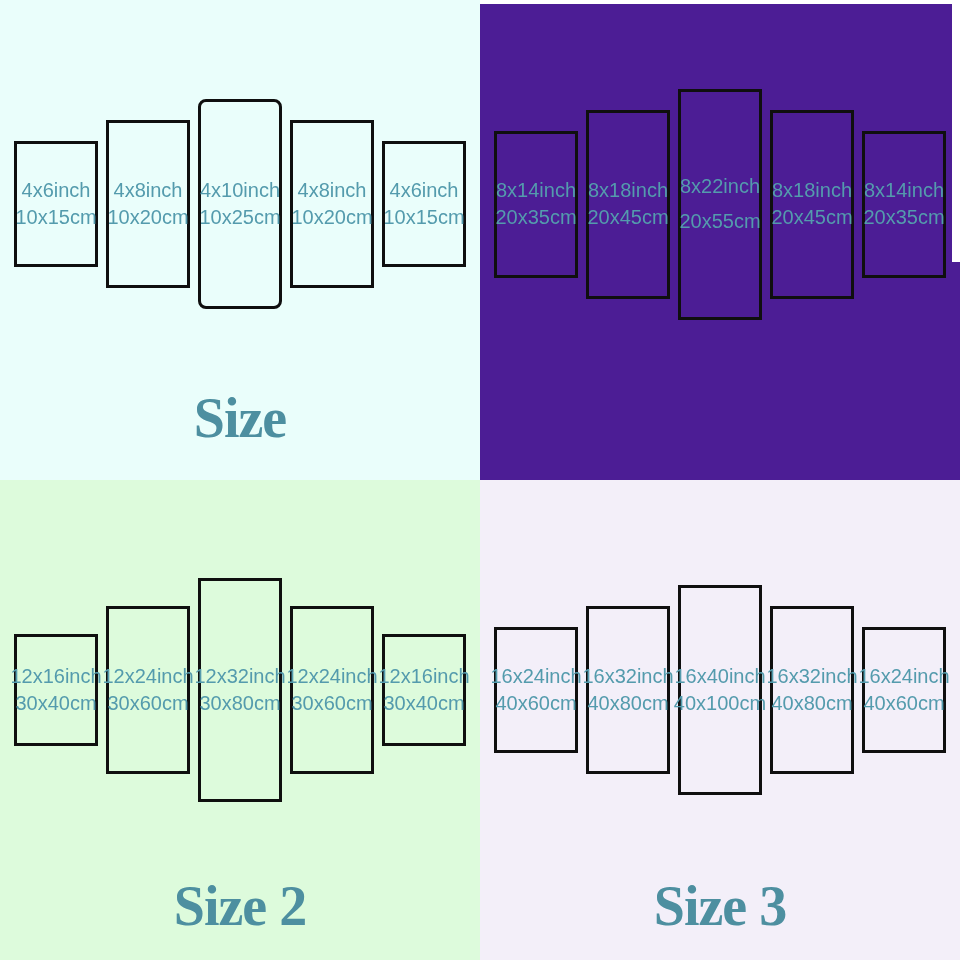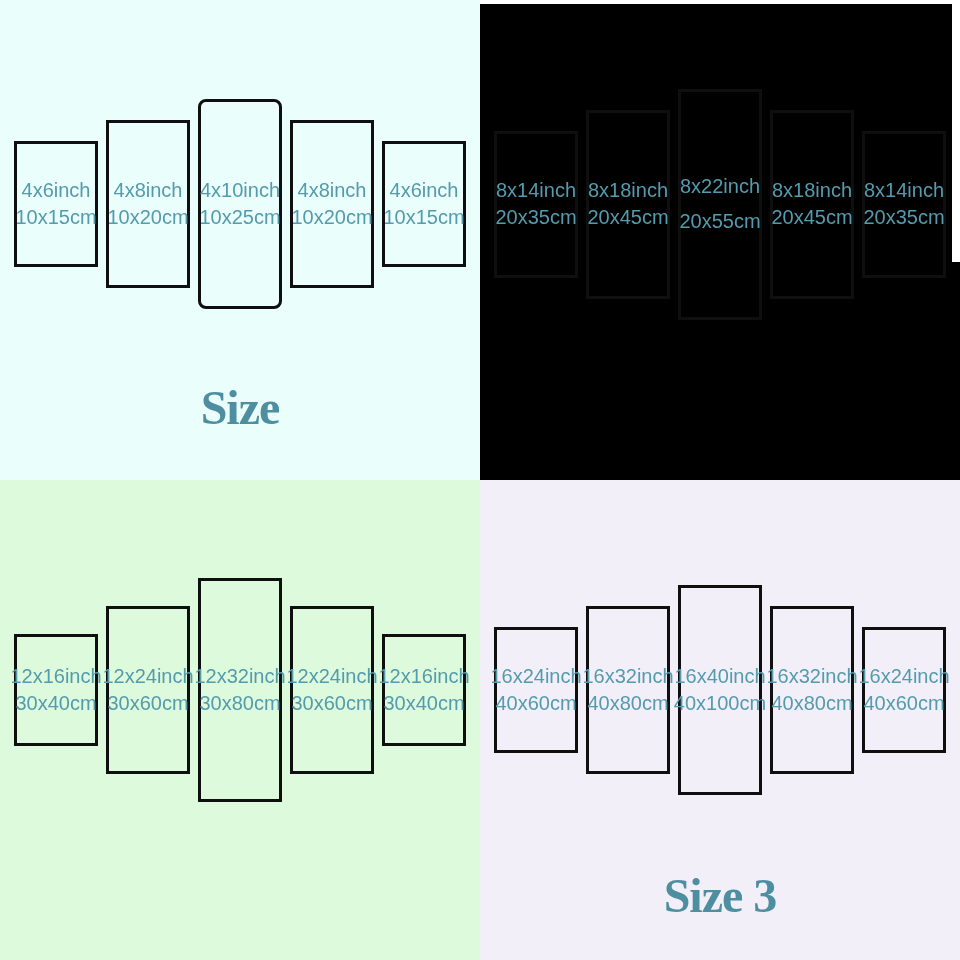--- a/index.html
+++ b/index.html
@@ -38,21 +38,21 @@
     font-size:20px;
     line-height:27px;
     color:var(--panel-text, #549BAD);
     text-align:center;
   }
   .size-title {
     position:absolute; left:0; width:100%;
     text-align:center;
     font-family:"Liberation Serif", serif;
     font-weight:bold;
-    font-size:48px;
+    font-size:56px;
     line-height:1;
     letter-spacing:-1px;
     color:var(--title-text, #4D8FA0);
   }
   .q-top .size-title { top:344px; }
   .q-bottom .size-title { top:352px; }
   .artifact { position:absolute; background:#ffffff; }
   .artifact-top { left:480px; top:0; width:480px; height:4px; }
   .artifact-right { left:952px; top:0; width:8px; height:262px; }
 </style>
@@ -81,21 +81,21 @@
           <span class="panel-label">10x20cm</span>
         </div>
         <div class="panel" style="height: 126px; border-color: rgb(15, 15, 15);">
           <span class="panel-label">4x6inch</span>
           <span class="panel-label">10x15cm</span>
         </div>
       </div>
       <h2 class="size-title">Size</h2>
     </section>
 
-    <section class="quadrant q-top" style="background: #000000;">
+    <section class="quadrant q-top" style="background: #4c1d95;">
       <div class="panel-row">
         <div class="panel" style="height: 147px; border-color: rgb(15, 15, 15);">
           <span class="panel-label">8x14inch</span>
           <span class="panel-label">20x35cm</span>
         </div>
         <div class="panel" style="height: 189px; border-color: rgb(15, 15, 15);">
           <span class="panel-label">8x18inch</span>
           <span class="panel-label">20x45cm</span>
         </div>
         <div class="panel" style="height: 231px; border-color: rgb(15, 15, 15); gap: 8px;">
@@ -129,20 +129,21 @@
         </div>
         <div class="panel" style="height: 168px; border-color: rgb(15, 15, 15);">
           <span class="panel-label">12x24inch</span>
           <span class="panel-label">30x60cm</span>
         </div>
         <div class="panel" style="height: 112px; border-color: rgb(15, 15, 15);">
           <span class="panel-label">12x16inch</span>
           <span class="panel-label">30x40cm</span>
         </div>
       </div>
+      <h2 class="size-title">Size 2</h2>
     </section>
 
     <section class="quadrant q-bottom" style="background: rgb(243, 239, 249);">
       <div class="panel-row">
         <div class="panel" style="height: 126px; border-color: rgb(15, 15, 15);">
           <span class="panel-label">16x24inch</span>
           <span class="panel-label">40x60cm</span>
         </div>
         <div class="panel" style="height: 168px; border-color: rgb(15, 15, 15);">
           <span class="panel-label">16x32inch</span>

